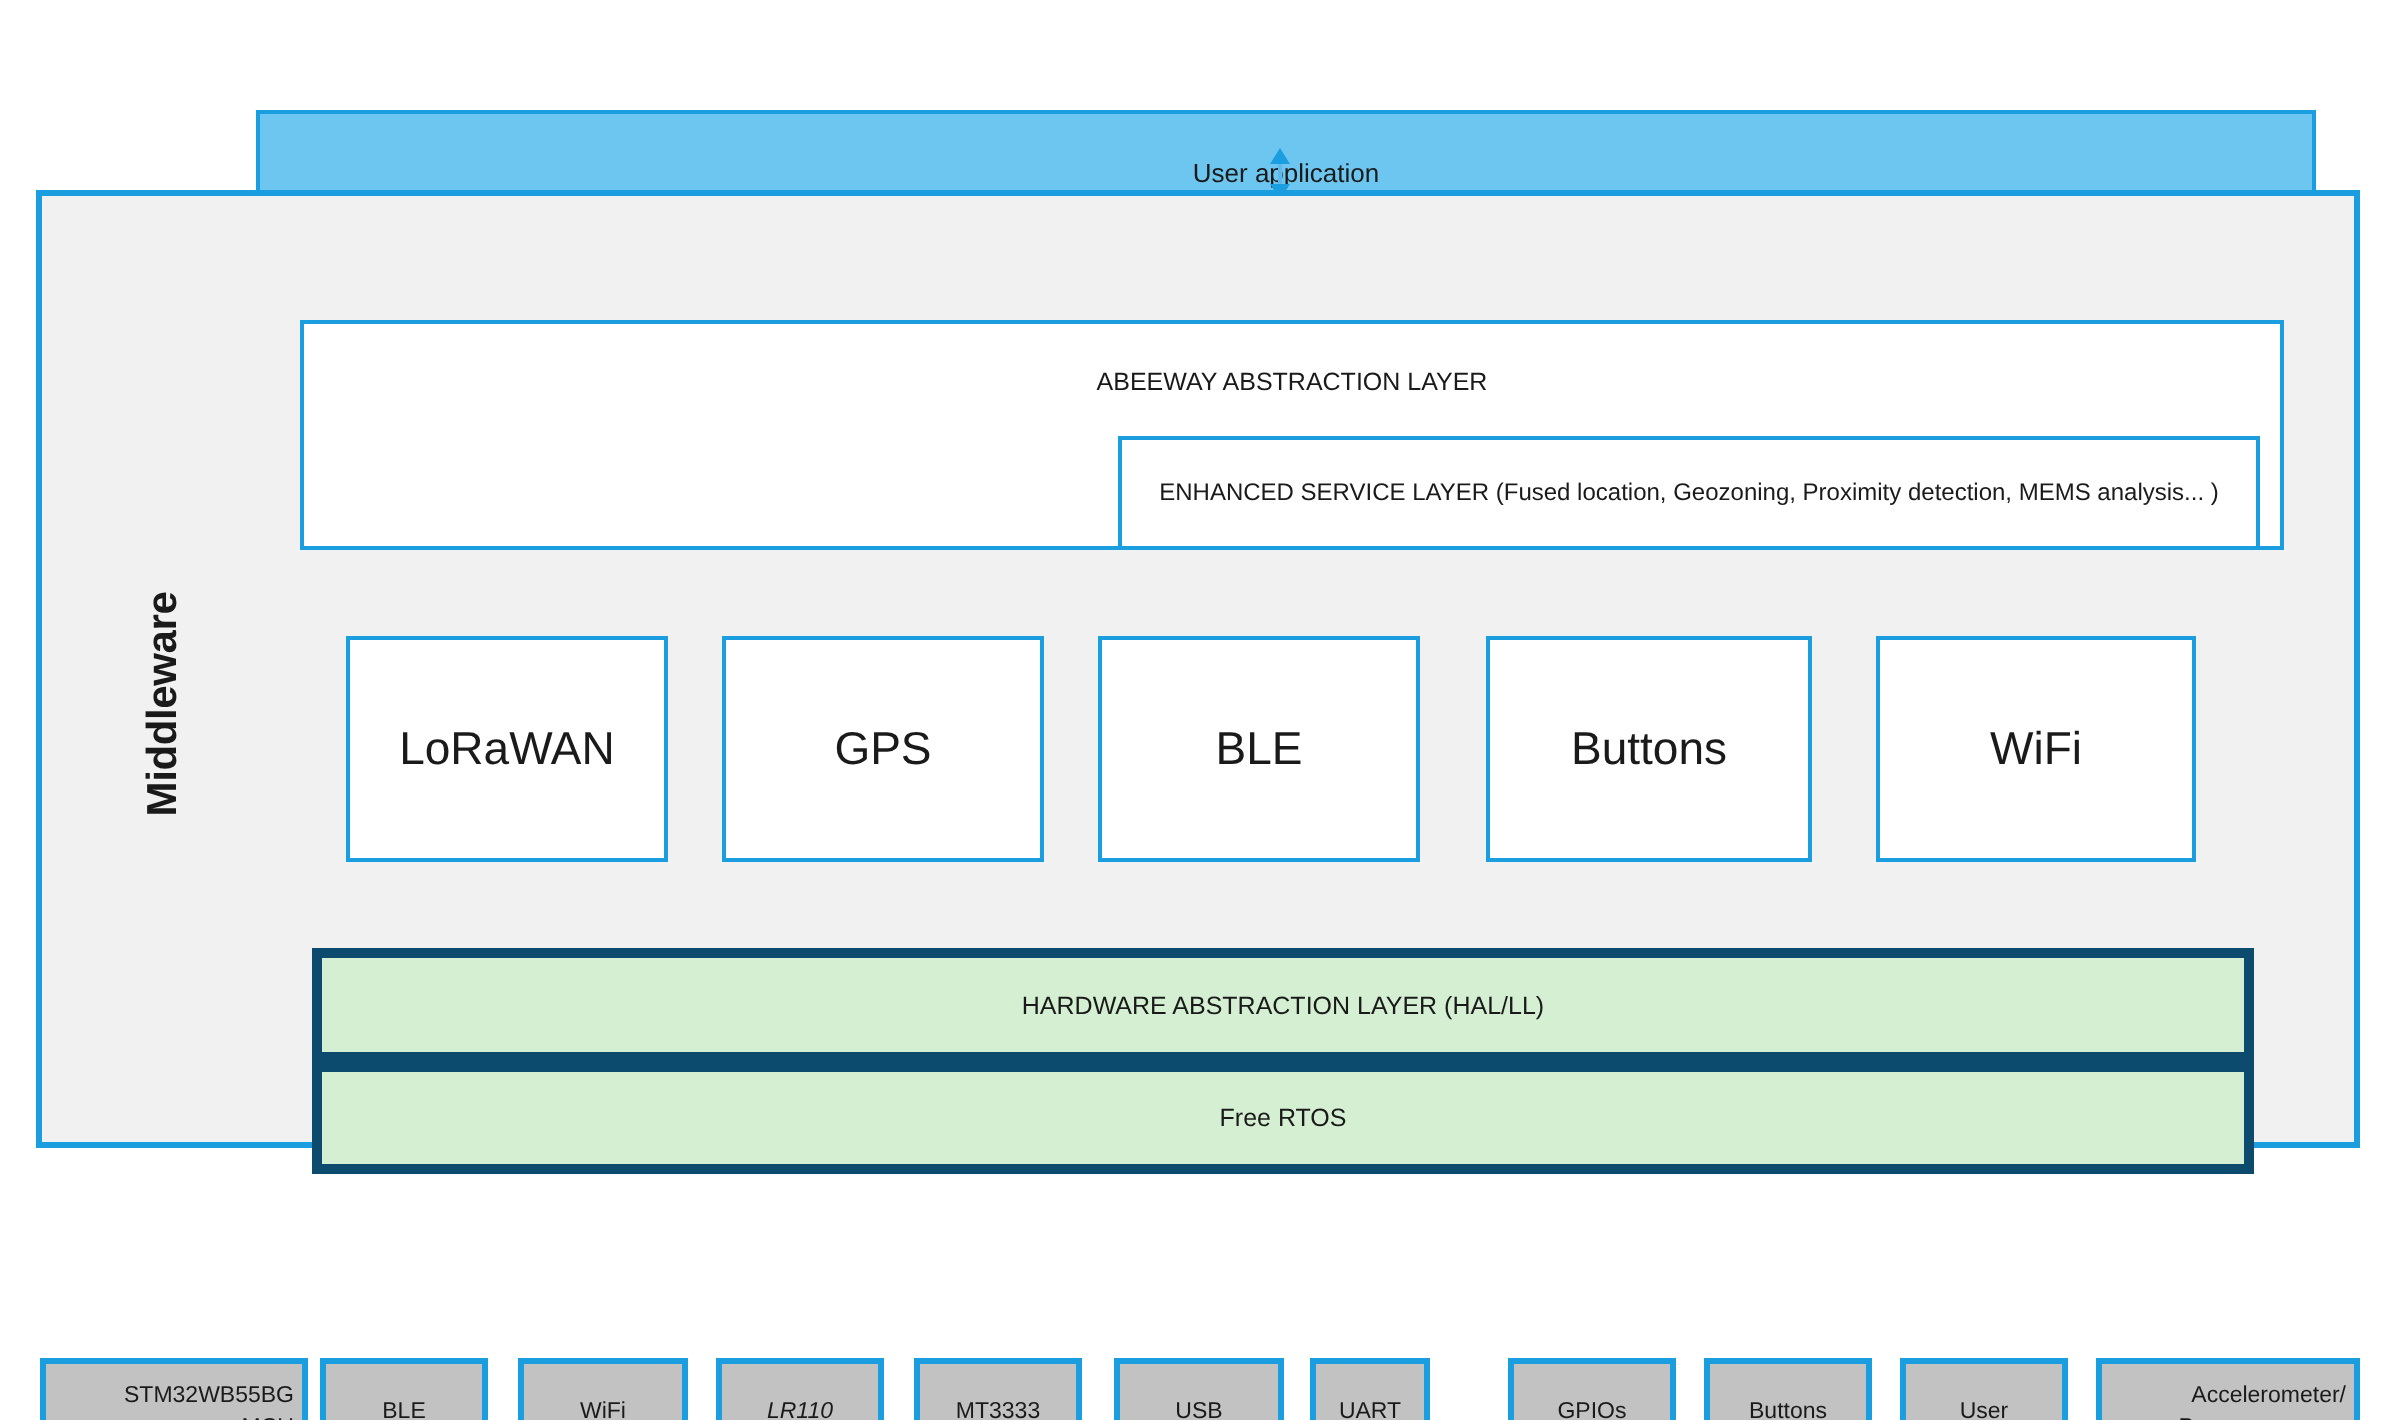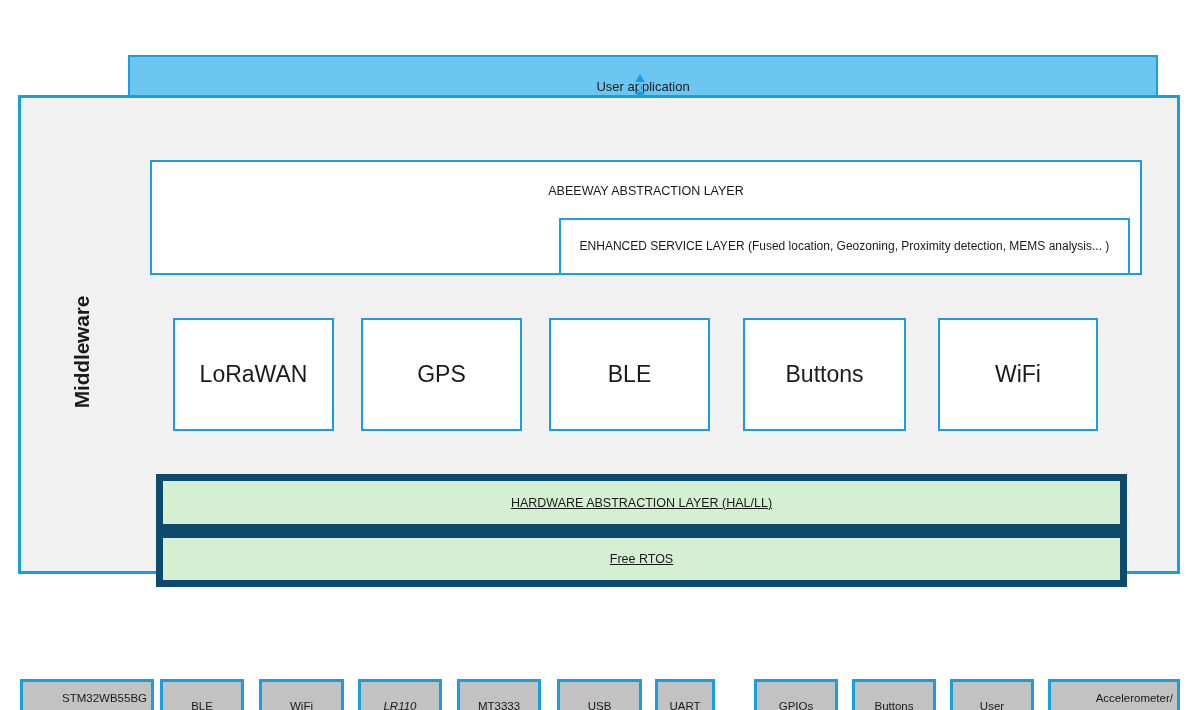--- a/index.html
+++ b/index.html
@@ -102,23 +102,22 @@
     background: #ffffff;
     border: 2px solid #1b9ee0;
     font-size: 23px;
   }
 
   
   .green-layer {
     left: 156px;
     width: 971px;
     background: #d5efd3;
-    border: 7px solid #0c4a6e;
+    border: 5px solid #0c4a6e;
     font-size: 12.5px;
-    text-decoration: underline;
   }
   #hal-layer { top: 432px; height: 57px; }
   #rtos-layer { top: 489px; height: 56px; }
 
   
   .hw-box {
     top: 637px;
     height: 56px;
     background: #c2c2c2;
     border: 3px solid #1b9ee0;

